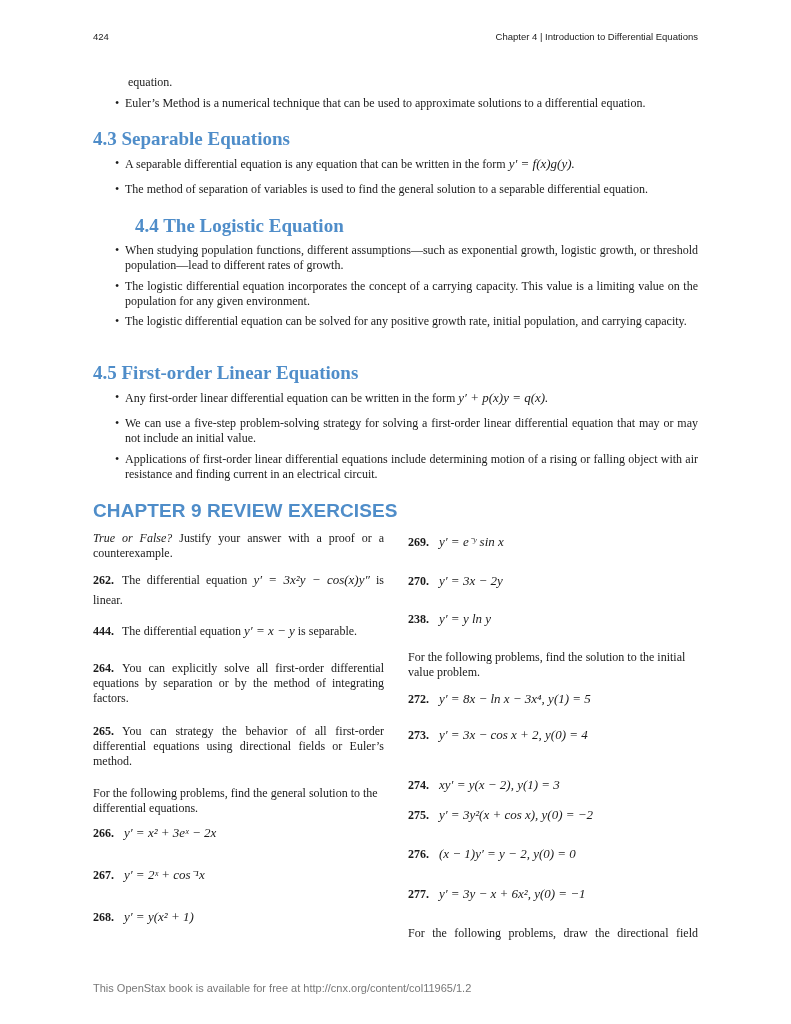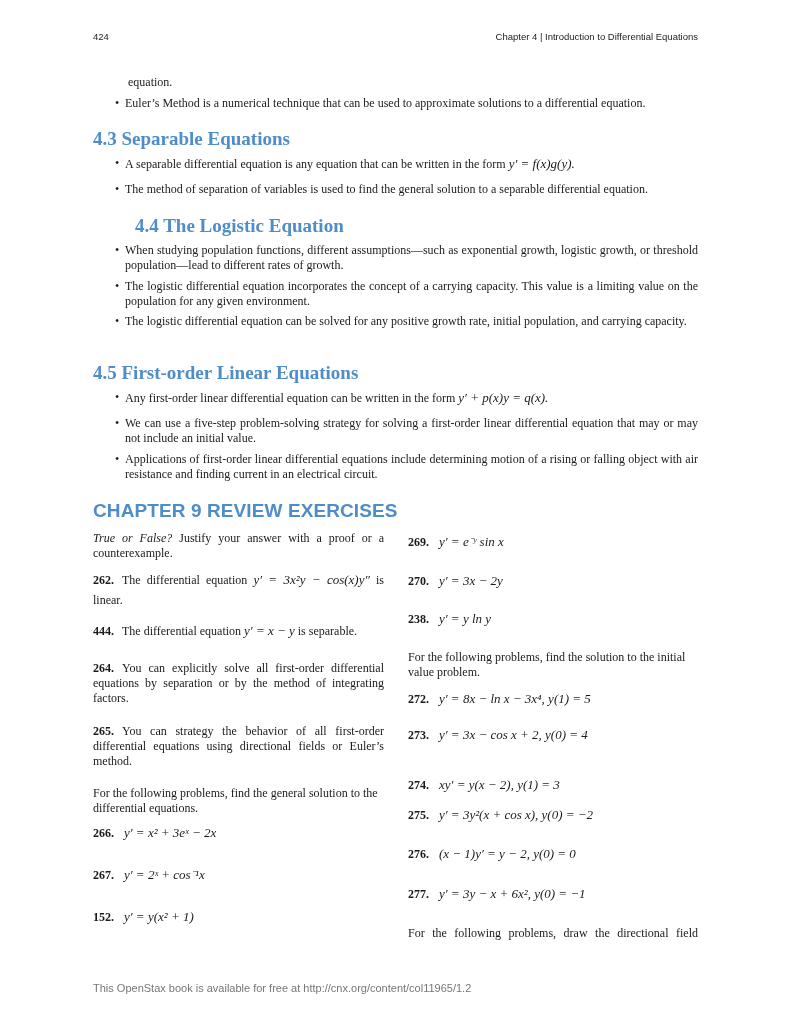--- a/index.html
+++ b/index.html
@@ -92,21 +92,21 @@
 </div>
 <div class="col-l" style="top:786px; text-align:left;">For the following problems, find the general solution to the differential equations.</div>
 
 <div class="ex" style="left:93px; top:825px;text-align:right;">
   <span class="num">266.</span><span class="math">y′ = x² + 3eˣ − 2x</span>
 </div>
 <div class="ex" style="left:93px; top:867px;">
   <span class="num">267.</span><span class="math">y′ = 2ˣ + cos⁻¹x</span>
 </div>
 <div class="ex" style="left:93px; top:909px;">
-  <span class="num">152.</span><span class="math">y′ = y(x² + 1)</span>
+  <span class="num">268.</span><span class="math">y′ = y(x² + 1)</span>
 </div>
 
 <div class="ex" style="left:408px; top:534px;">
   <span class="num">269.</span><span class="math">y′ = e⁻ʸ sin x</span>
 </div>
 <div class="ex" style="left:408px; top:573px;">
   <span class="num">270.</span><span class="math">y′ = 3x − 2y</span>
 </div>
 <div class="ex" style="left:408px; top:611px;">
   <span class="num">238.</span><span class="math">y′ = y ln y</span>

